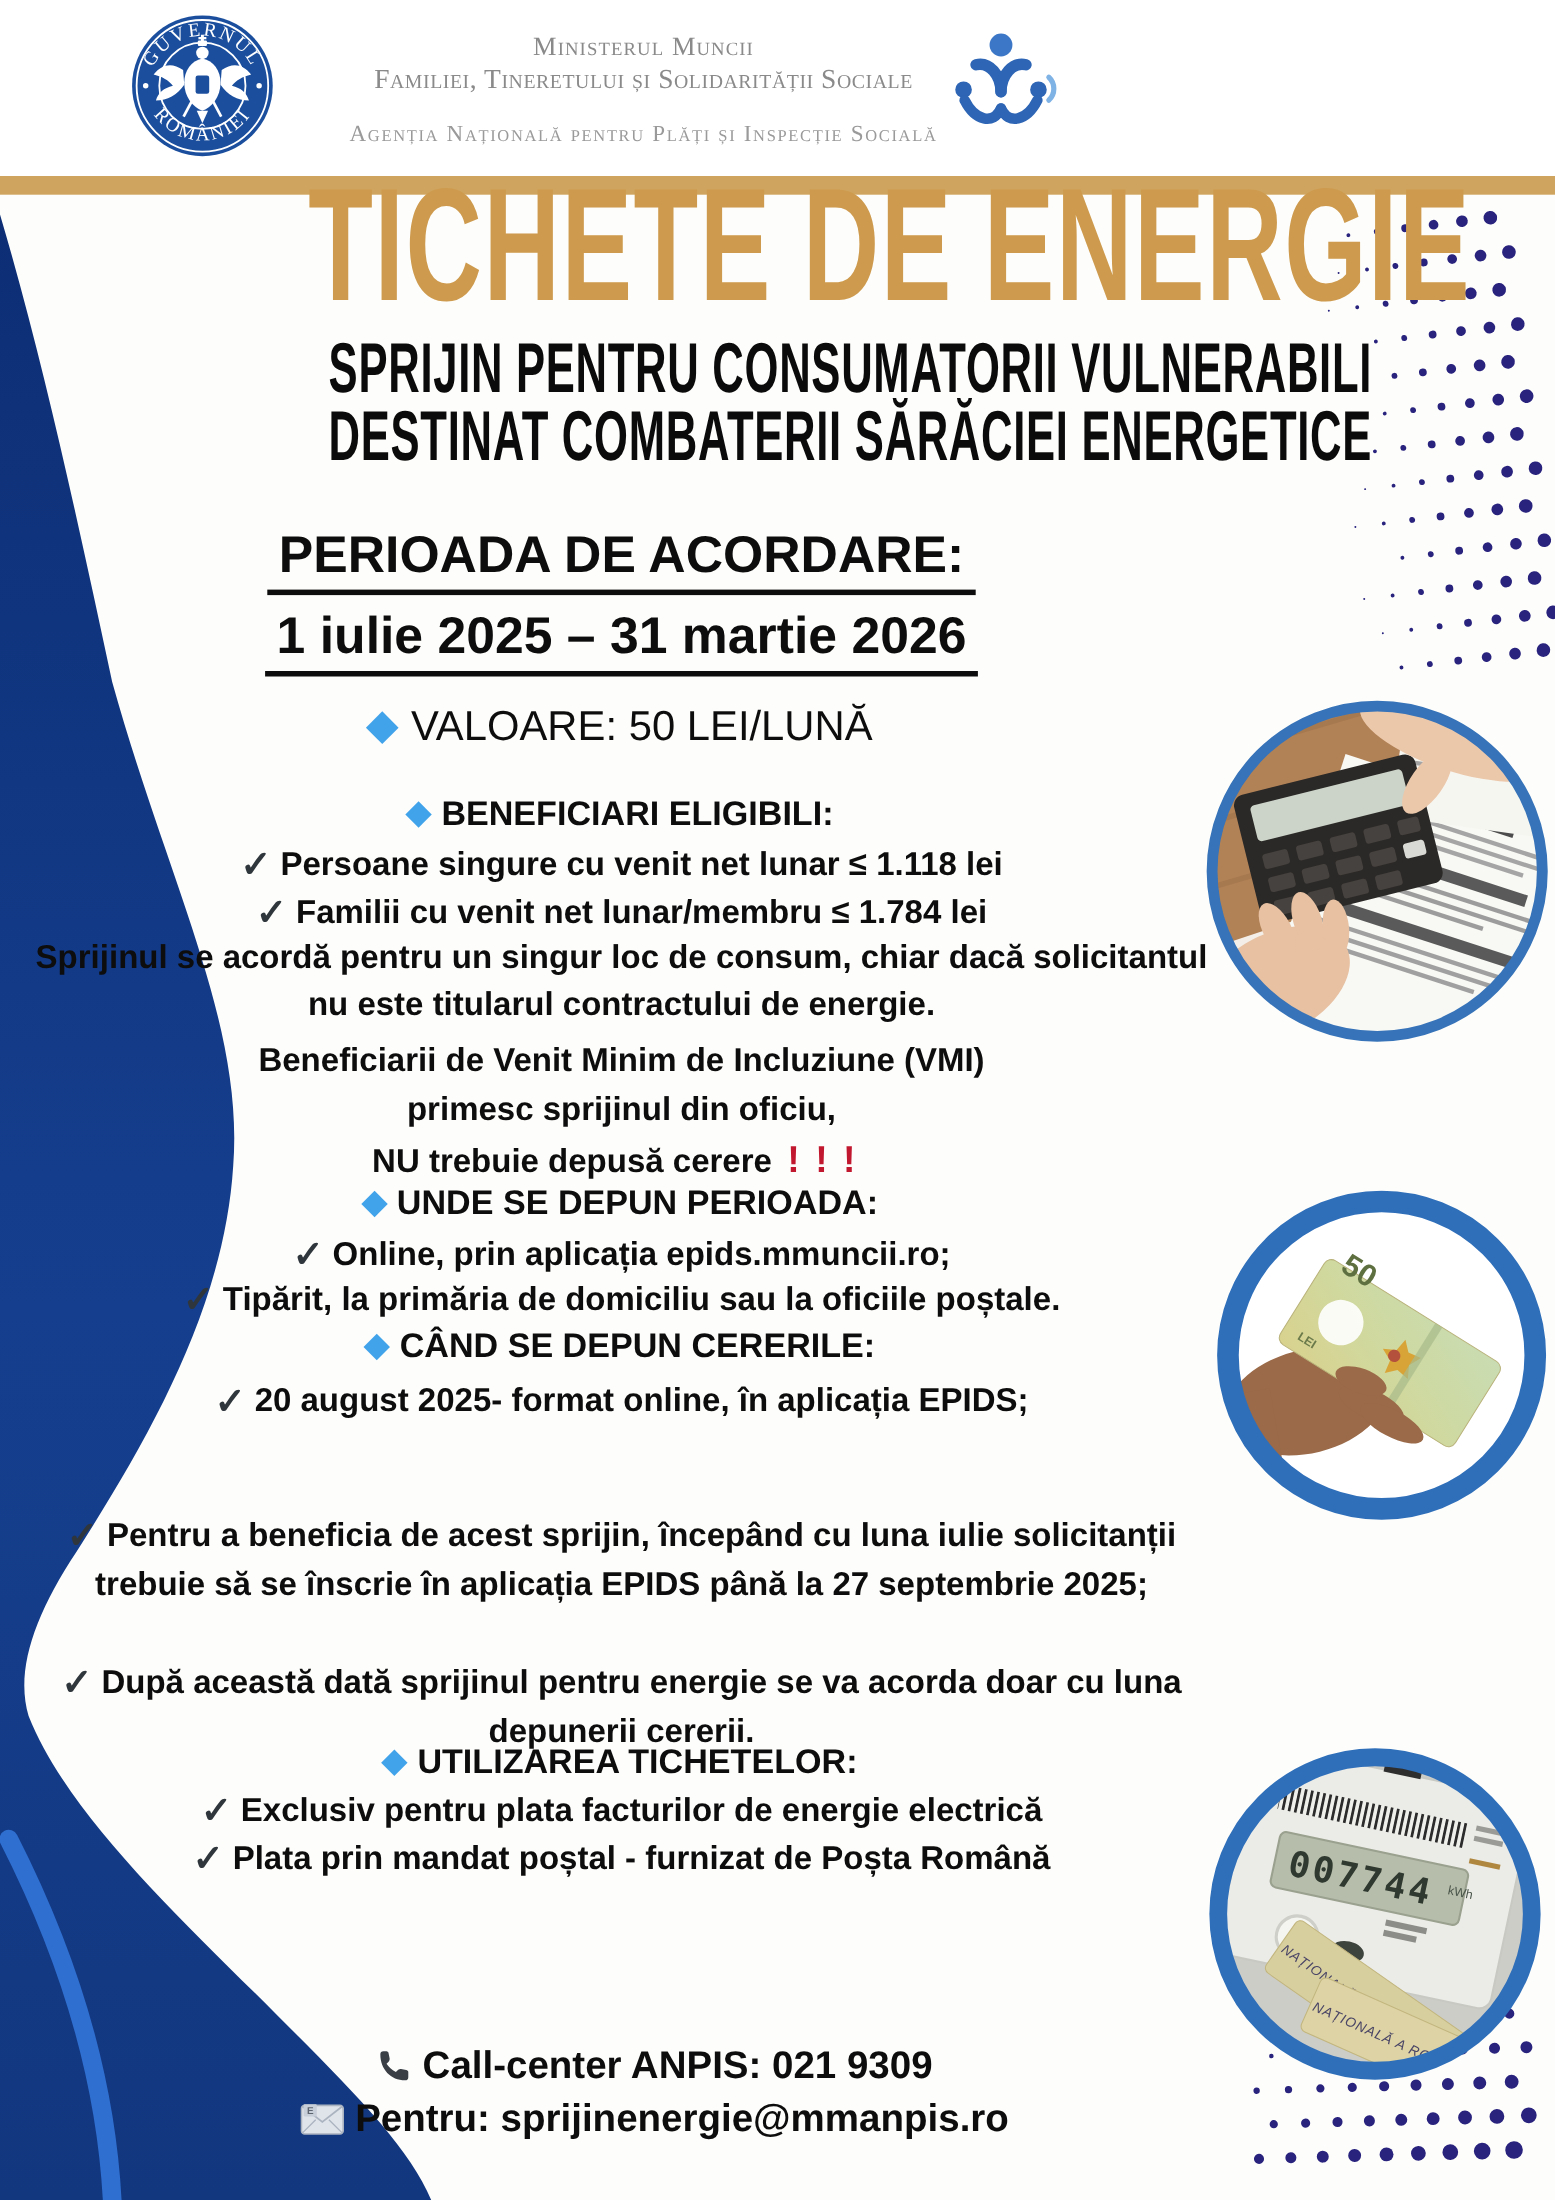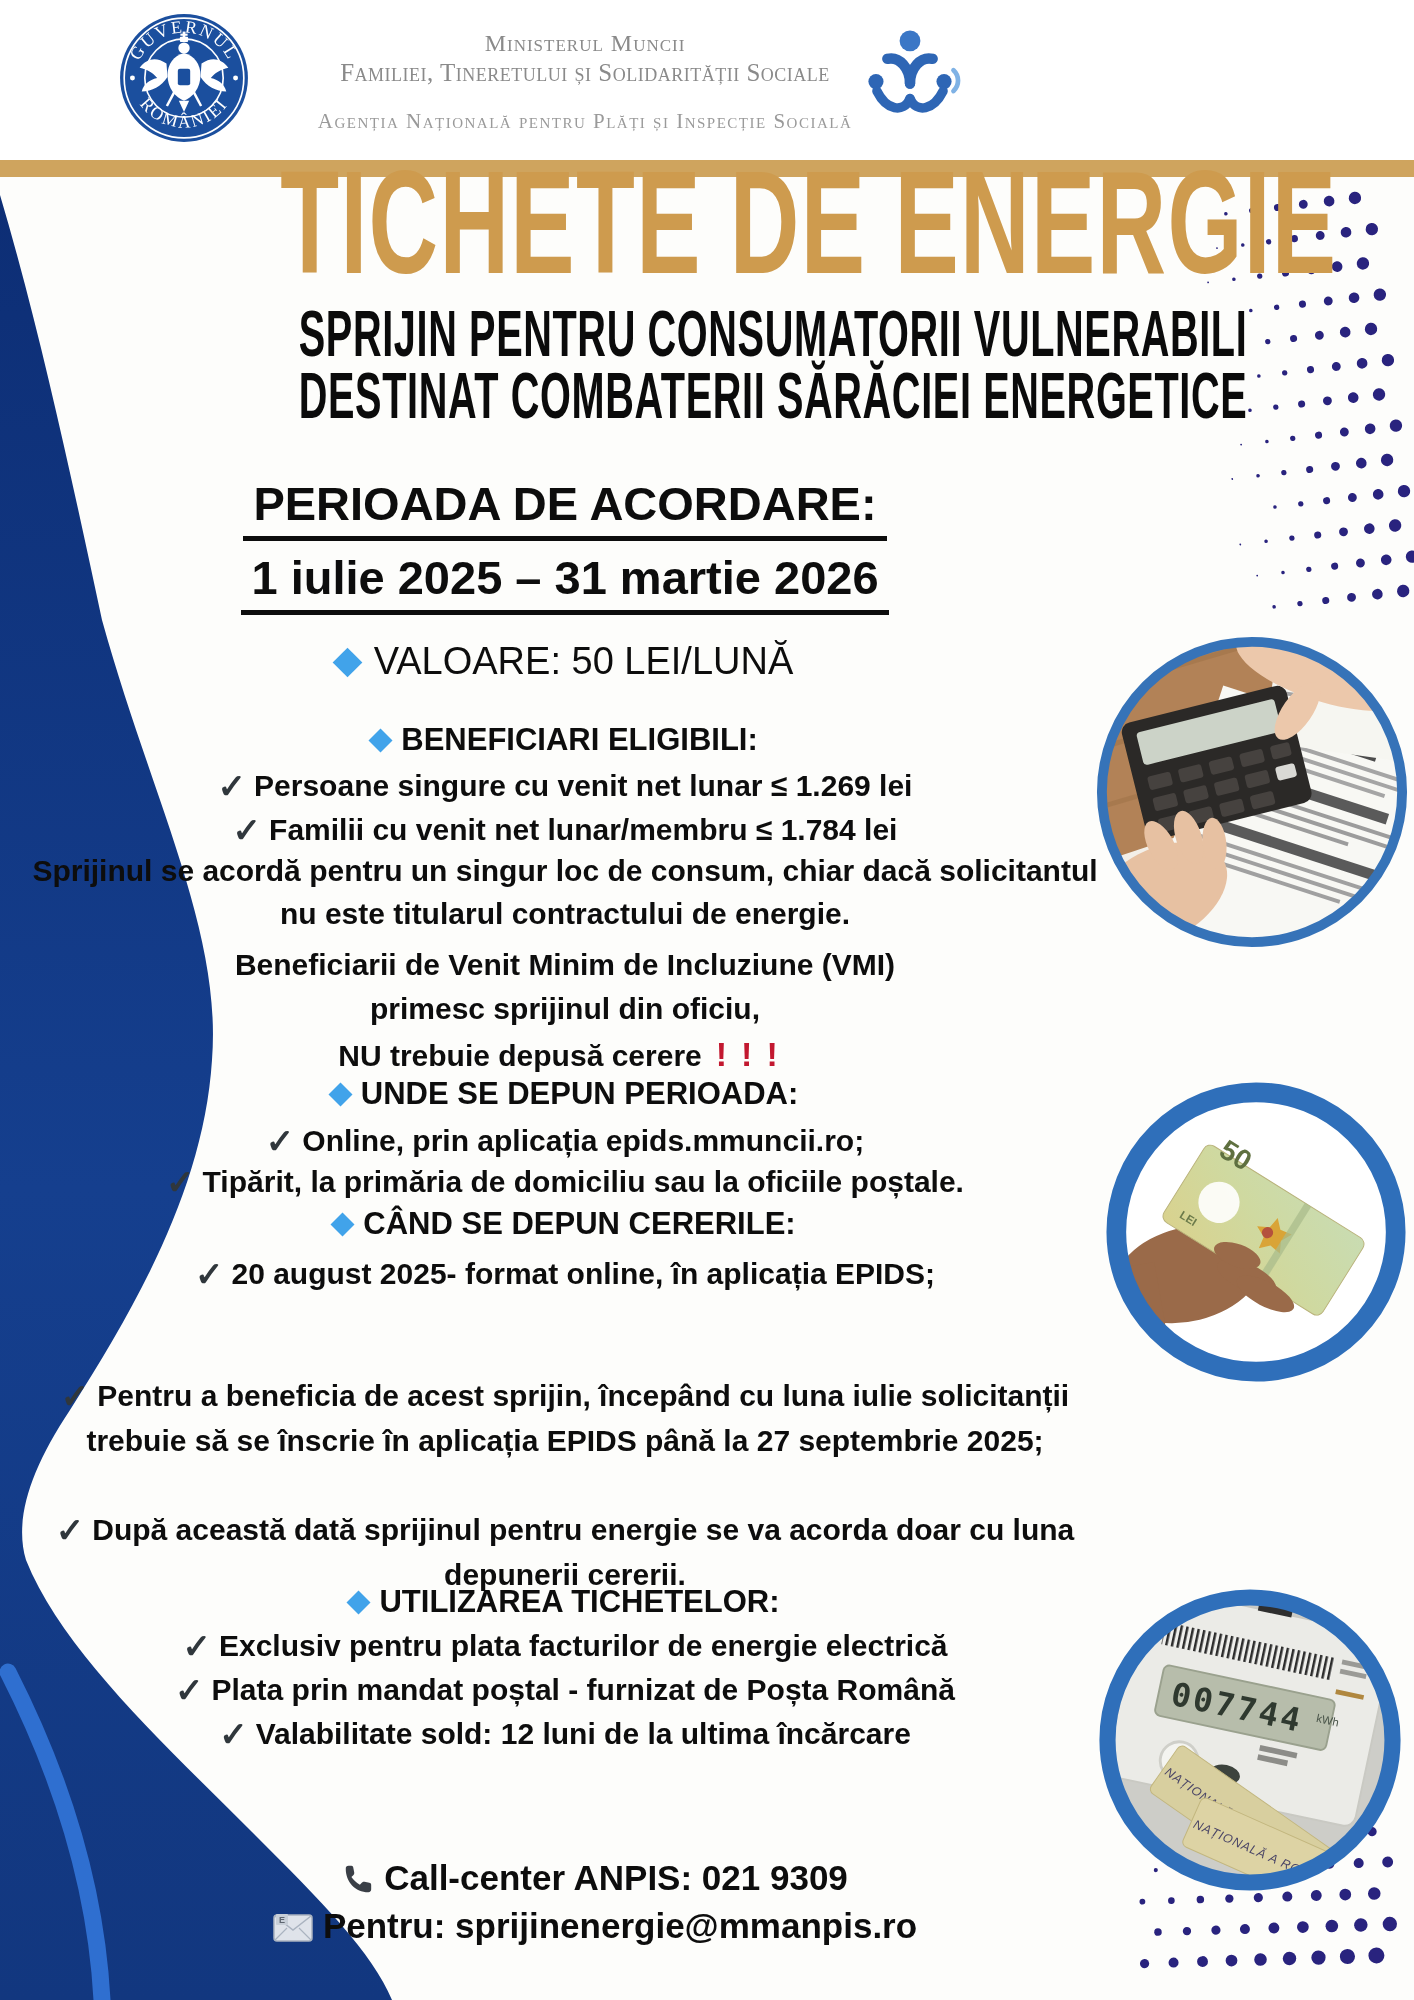--- a/index.html
+++ b/index.html
@@ -275,21 +275,21 @@
     </div>
 
     <div class="b h-val" style="top:640px">
       <span class="dia big"></span><span>VALOARE: 50 LEI/LUNĂ</span>
     </div>
 
     <div class="b sec-head" style="top:722px">
       <span class="dia"></span><span>BENEFICIARI ELIGIBILI:</span>
     </div>
     <div class="b item" style="top:762px">
-      <span class="chk">✓</span><span>Persoane singure cu venit net lunar ≤ 1.269 lei</span>
+      <span class="chk">✓</span><span>Persoane singure cu venit net lunar ≤ 1.118 lei</span>
     </div>
     <div class="b item" style="top:806px">
       <span class="chk">✓</span><span>Familii cu venit net lunar/membru ≤ 1.784 lei</span>
     </div>
     <div class="b item" style="top:850px">
       <div class="narrow">Sprijinul se acordă pentru un singur loc de consum, chiar dacă solicitantul nu este titularul contractului de energie.</div>
     </div>
 
     <div class="b item" style="top:944px">Beneficiarii de Venit Minim de Incluziune (VMI)</div>
     <div class="b item" style="top:988px">primesc sprijinul din oficiu,</div>
@@ -321,23 +321,20 @@
     </div>
 
     <div class="b sec-head" style="top:1584px">
       <span class="dia"></span><span>UTILIZAREA TICHETELOR:</span>
     </div>
     <div class="b item" style="top:1622px">
       <span class="chk">✓</span><span>Exclusiv pentru plata facturilor de energie electrică</span>
     </div>
     <div class="b item" style="top:1666px">
       <span class="chk">✓</span><span>Plata prin mandat poștal - furnizat de Poșta Română</span>
-    </div>
-    <div class="b item" style="top:1710px">
-      <span class="chk">✓</span><span>Valabilitate sold: 12 luni de la ultima încărcare</span>
     </div>
 
 
     <div class="b contact shift" style="top:1858px">
       <svg class="icon-inline" width="32" height="32" viewBox="0 0 34 34">
         <path d="M7 3 C5 3 4 4 4 6 C4 20 14 31 28 31 C30 31 31 30 31 28 L31 23 C31 22 30 21 29 21 L24 20 C23 20 22 20 21 21 L19 23 C15 21 12 18 10 15 L12 13 C13 12 13 11 13 10 L12 5 C12 4 11 3 10 3 Z" fill="#3a3f46"></path>
       </svg><span>Call-center ANPIS: 021 9309</span>
     </div>
     <div class="b contact shift" style="top:1906px">
       <svg class="icon-inline" width="40" height="30" viewBox="0 0 40 30">

